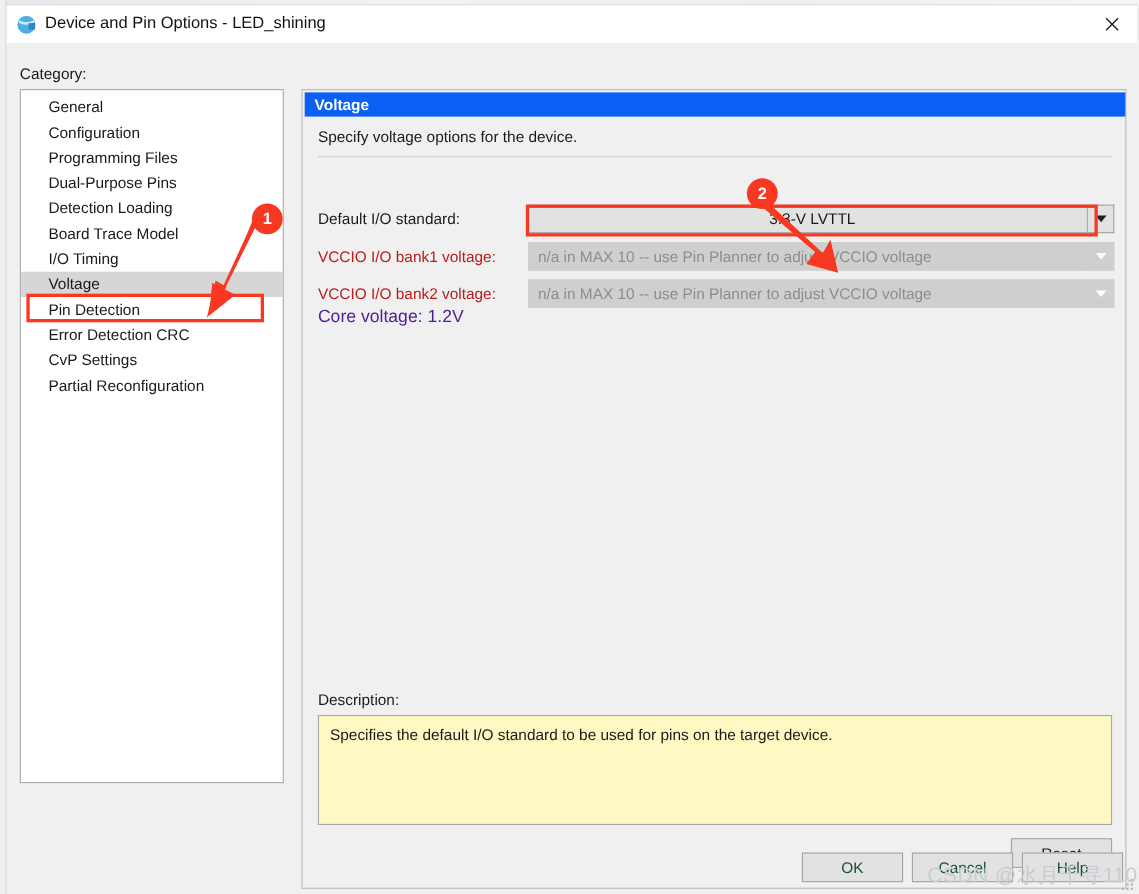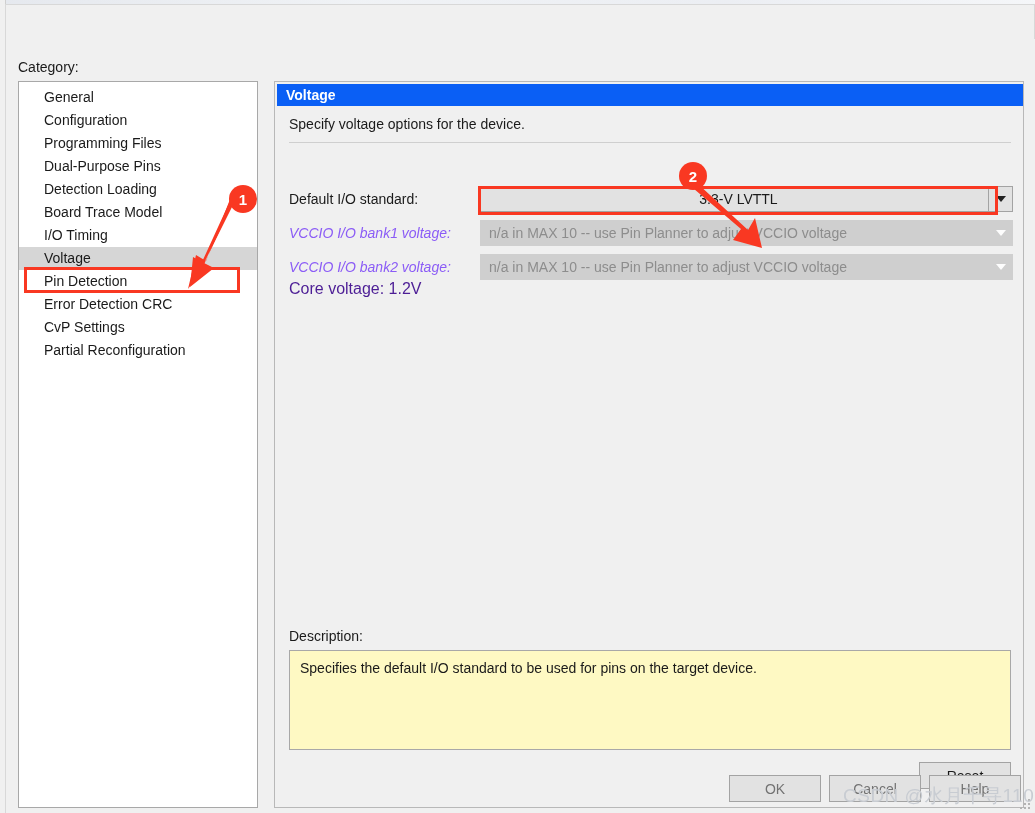--- a/index.html
+++ b/index.html
@@ -83,21 +83,21 @@
   
   #category-label {
     position: absolute;
     left: 12px; top: 20px;
     font-size: 14px;
     color: #1a1a1a;
   }
   #category-list {
     position: absolute;
     left: 12px; top: 42px;
-    width: 240px; height: 727px;
+    width: 240px; height: 631px;
     background: #ffffff;
     border: 1px solid #a8a8a8;
     box-sizing: border-box;
     padding-top: 4px;
     overflow: hidden;
   }
   .category-item {
     height: 23px;
     line-height: 23px;
     padding-left: 25px;
@@ -183,21 +183,21 @@
   }
   .form-label {
     position: absolute;
     left: 0; top: 0;
     height: 26px;
     line-height: 26px;
     font-size: 14px;
     color: #1a1a1a;
     white-space: nowrap;
   }
-  .form-label.disabled { color: #8b5cf6; font-style: italic; }
+  .form-label.disabled { color: #b91c1c; }
 
   .combo {
     position: absolute;
     left: 191px; top: 0;
     width: 533px; height: 26px;
     box-sizing: border-box;
     display: flex;
   }
   .combo-field {
     flex: 1;
@@ -310,21 +310,21 @@
 
   
   .dialog-button {
     position: absolute;
     width: 92px; height: 27px;
     background: #e2e2e2;
     border: 1px solid #a3a3a3;
     box-sizing: border-box;
     font-size: 14px;
     font-family: "Liberation Sans", sans-serif;
-    color: #737373;
+    color: #14532d;
     cursor: pointer;
     top: 736px;
     line-height: 25px;
     text-align: center;
   }
   #ok-button { left: 723px; }
   #cancel-button { left: 823px; }
   #help-button { left: 923px; }
 
   
@@ -351,20 +351,37 @@
   }
 </style>
 </head>
 <body>
 
 <div id="bg-sliver-top"></div>
 <div id="bg-sliver-left"></div>
 
 <div id="dialog">
 
+  <div id="titlebar">
+    <span id="title-icon">
+      <svg width="19" height="19" viewBox="0 0 19 19">
+        <circle cx="9" cy="9.5" r="8" fill="#3b9fd6"></circle>
+        <path d="M9 1.5 A8 8 0 0 1 9 17.5 A8 8 0 0 1 9 1.5 Z" fill="#4eb0e2"></path>
+        <path d="M2.2 5.5 Q9 9 16 5.5 L16 8 Q9 11 2.2 8 Z" fill="#ffffff" opacity="0.75"></path>
+        <path d="M11 8 L17 8 L17 14 L11 14 Z" fill="#2b7fb8" opacity="0.85"></path>
+      </svg>
+    </span>
+    <span id="title-text">Device and Pin Options - LED_shining</span>
+    <div id="close-button">
+      <svg width="14" height="14" viewBox="0 0 14 14">
+        <line x1="1.5" y1="1.5" x2="12.5" y2="12.5" stroke="#202020" stroke-width="1.3"></line>
+        <line x1="12.5" y1="1.5" x2="1.5" y2="12.5" stroke="#202020" stroke-width="1.3"></line>
+      </svg>
+    </div>
+  </div>
 
   <div id="dialog-body">
 
     <div id="category-label">Category:</div>
     <div id="category-list">
       <div class="category-item">General</div>
       <div class="category-item">Configuration</div>
       <div class="category-item">Programming Files</div>
       <div class="category-item">Dual-Purpose Pins</div>
       <div class="category-item">Detection Loading</div>

